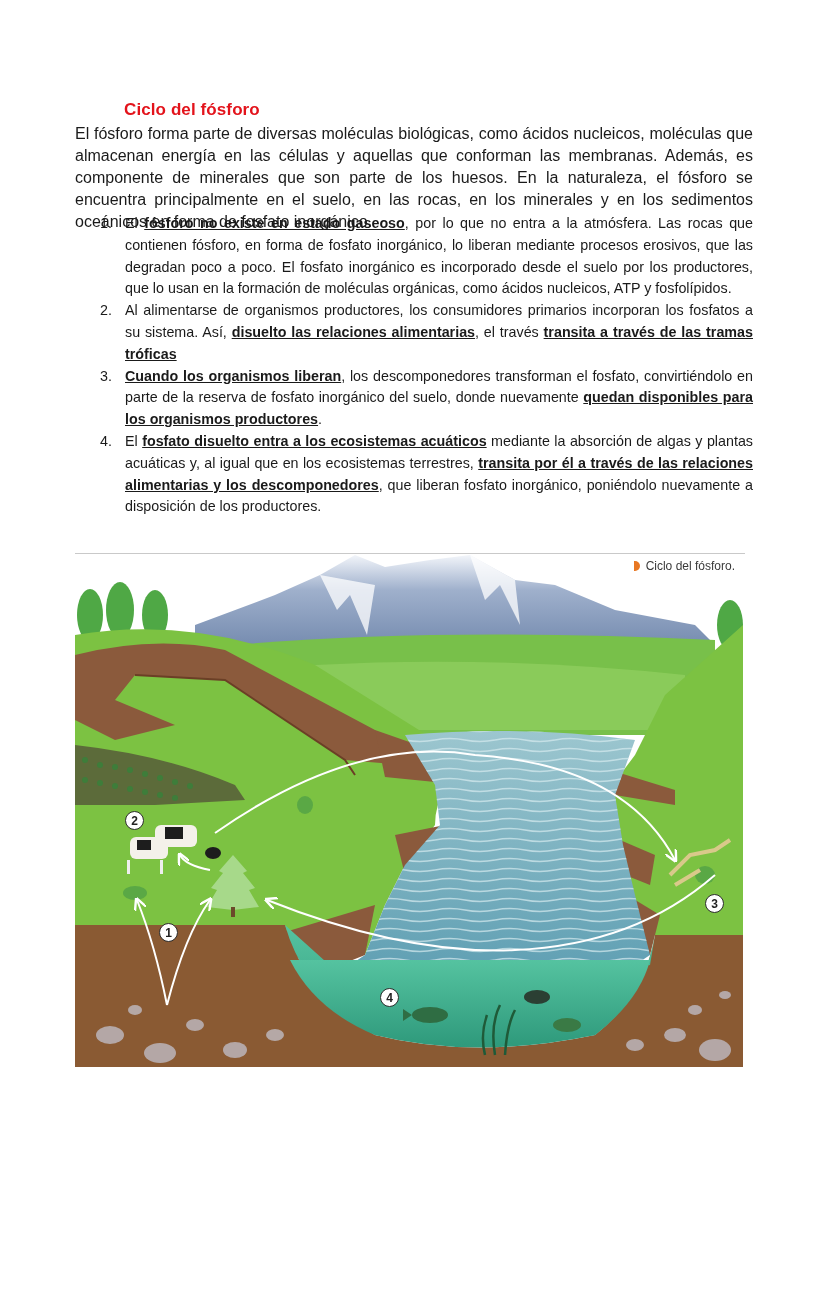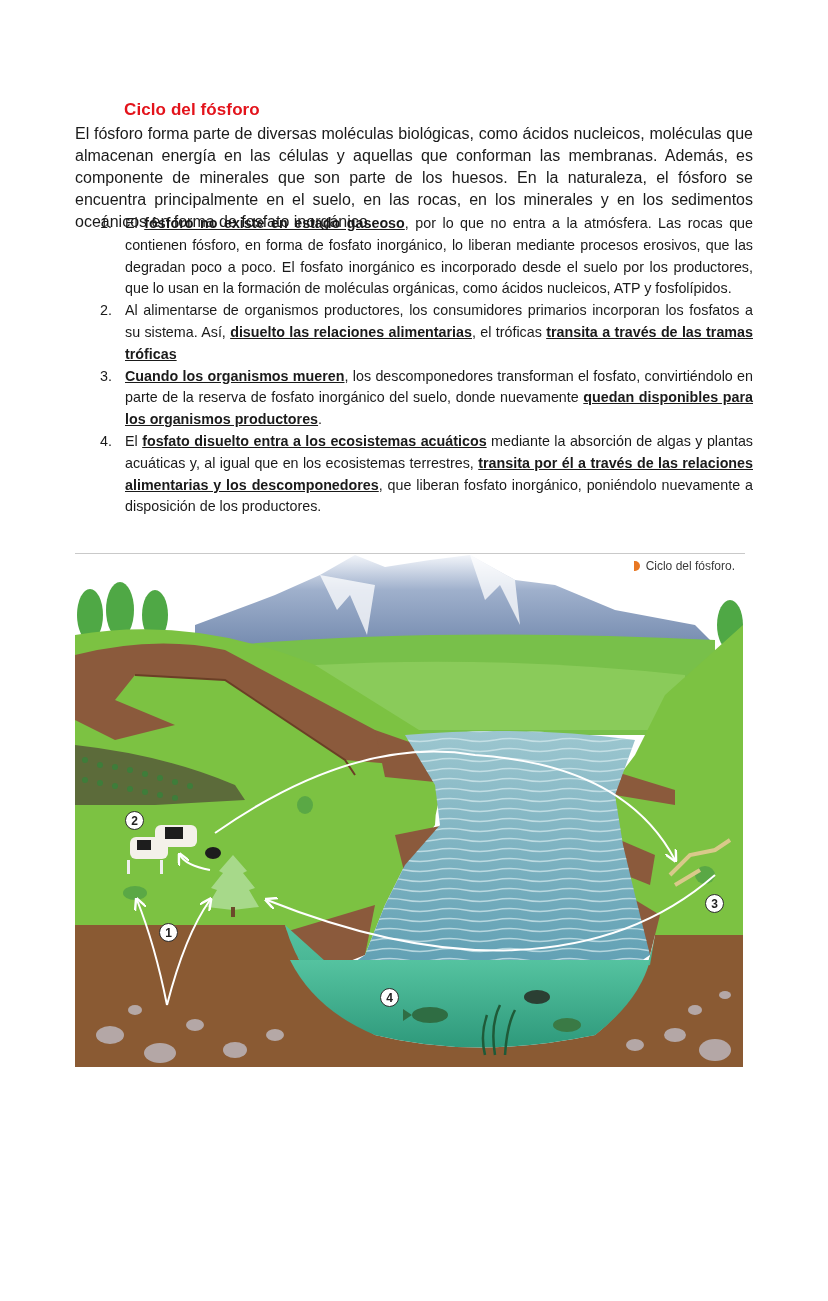--- a/index.html
+++ b/index.html
@@ -34,25 +34,25 @@
 
   <p class="intro" style="margin:0">El fósforo forma parte de diversas moléculas biológicas, como ácidos nucleicos, moléculas que almacenan energía en las células y aquellas que conforman las membranas. Además, es componente de minerales que son parte de los huesos. En la naturaleza, el fósforo se encuentra principalmente en el suelo, en las rocas, en los minerales y en los sedimentos oceánicos en forma de fosfato inorgánico.</p>
 
   <ol class="steps">
     <li>
       <span class="num">1.</span>
       <span class="body"><span>El </span><b>fósforo no existe en estado gaseoso</b><span>, por lo que no entra a la atmósfera. Las rocas que contienen fósforo, en forma de fosfato inorgánico, lo liberan mediante procesos erosivos, que las degradan poco a poco. El fosfato inorgánico es incorporado desde el suelo por los productores, que lo usan en la formación de moléculas orgánicas, como ácidos nucleicos, ATP y fosfolípidos.</span></span>
     </li>
     <li>
       <span class="num">2.</span>
-      <span class="body"><span>Al alimentarse de organismos productores, los consumidores primarios incorporan los fosfatos a su sistema. Así, </span><b>disuelto las relaciones alimentarias</b><span>, el tróficas </span><b>transita a través de las tramas tróficas</b></span>
+      <span class="body"><span>Al alimentarse de organismos productores, los consumidores primarios incorporan los fosfatos a su sistema. Así, </span><b>disuelto las relaciones alimentarias</b><span>, el través </span><b>transita a través de las tramas tróficas</b></span>
     </li>
     <li>
       <span class="num">3.</span>
-      <span class="body"><b>Cuando los organismos mueren</b><span>, los descomponedores transforman el fosfato, convirtiéndolo en parte de la reserva de fosfato inorgánico del suelo, donde nuevamente </span><b>quedan disponibles para los organismos productores</b><span>.</span></span>
+      <span class="body"><b>Cuando los organismos liberan</b><span>, los descomponedores transforman el fosfato, convirtiéndolo en parte de la reserva de fosfato inorgánico del suelo, donde nuevamente </span><b>quedan disponibles para los organismos productores</b><span>.</span></span>
     </li>
     <li>
       <span class="num">4.</span>
       <span class="body"><span>El </span><b>fosfato disuelto entra a los ecosistemas acuáticos</b><span> mediante la absorción de algas y plantas acuáticas y, al igual que en los ecosistemas terrestres, </span><b>transita por él a través de las relaciones alimentarias y los descomponedores</b><span>, que liberan fosfato inorgánico, poniéndolo nuevamente a disposición de los productores.</span></span>
     </li>
   </ol>
 
   <div class="rule"></div>
 
   <div class="figure">

